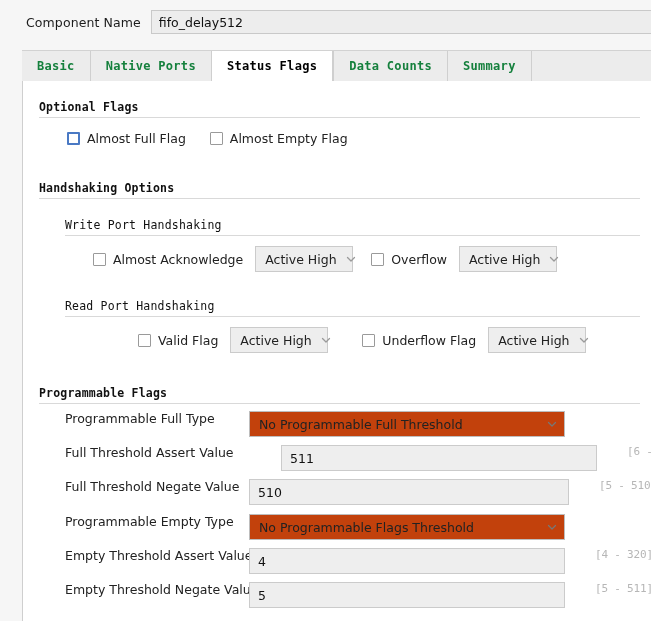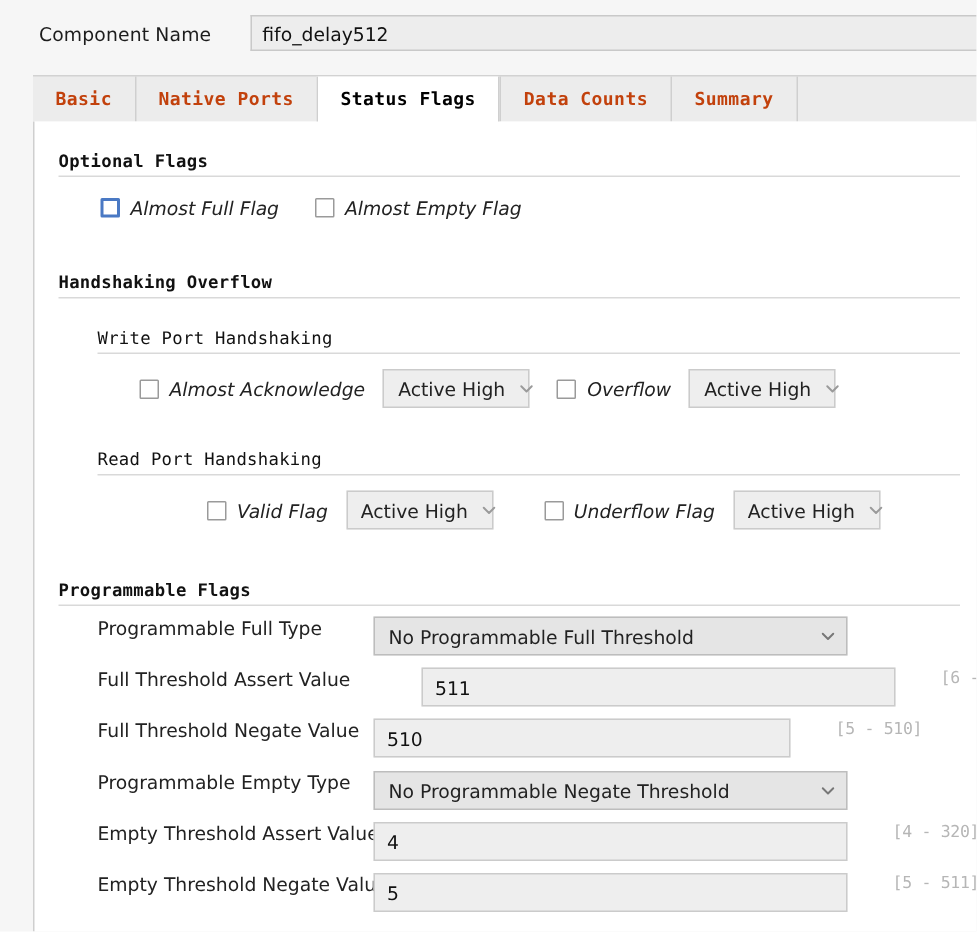--- a/index.html
+++ b/index.html
@@ -27,21 +27,21 @@
     align-items: center;
   }
   .comp-label {
     margin-left: 26px;
     font-size: 12.5px;
     color: #1c1c1c;
     white-space: nowrap;
     letter-spacing: 0.1px;
   }
   .comp-input {
-    margin-left: 26px;
+    margin-left: 10px;
     height: 24px;
     flex: 1 1 auto;
     background: #ededed;
     border: 1px solid #c9c9c9;
     border-right: none;
     display: flex;
     align-items: center;
     padding-left: 7px;
     font-size: 12.5px;
     color: #111;
@@ -59,21 +59,21 @@
     display: flex;
     align-items: stretch;
   }
   .tab {
     display: flex;
     align-items: center;
     padding: 0 15px;
     font-family: "DejaVu Sans Mono", "Liberation Mono", monospace;
     font-size: 12px;
     font-weight: bold;
-    color: #c2410c;
+    color: #15803d;
     border-left: 1px solid #cfcfcf;
     box-sizing: border-box;
     letter-spacing: 0.3px;
     white-space: nowrap;
     cursor: default;
   }
   .tab:first-child { border-left: none; }
   .tab.active {
     background: #ffffff;
     color: #000000;
@@ -144,38 +144,37 @@
   }
   .cb-label {
     font-size: 12.5px;
     color: #222;
     margin-left: 7px;
     white-space: nowrap;
   }
   .cb-row {
     display: flex;
     align-items: center;
-    font-style: italic;
   }
 
   
   .combo {
     height: 26px;
     border: 1px solid #cbcbcb;
     background: #eeeeee;
     box-sizing: border-box;
     display: flex;
     align-items: center;
     padding: 0 6px 0 9px;
     font-size: 12.5px;
     color: #222;
     white-space: nowrap;
   }
   .combo.enabled {
-    background: #e5e5e5;
+    background: #c2410c;
     border: 1px solid #bdbdbd;
   }
   .combo .cv { flex: 1 1 auto; }
   .chev {
     width: 12px; height: 12px;
     flex: none;
     margin-left: 8px;
   }
   .chev svg { display: block; }
 
@@ -243,21 +242,21 @@
         <span class="cb-label">Almost Full Flag</span>
       </div>
       <div class="cb-row" style="margin-left:24px;">
         <span class="cb"></span>
         <span class="cb-label">Almost Empty Flag</span>
       </div>
     </div>
   </div>
 
   <div class="sec" style="top:100px;">
-    <div class="sec-title">Handshaking Overflow</div>
+    <div class="sec-title">Handshaking Options</div>
     <div class="sec-rule" style="width:601px;"></div>
   </div>
 
   <div class="sec" style="left:42px; top:137px;">
     <div class="sub-title">Write Port Handshaking</div>
     <div class="sec-rule" style="width:575px;"></div>
   </div>
 
   <div style="position:absolute; left:70px; top:165px; display:flex; align-items:center;">
     <div class="cb-row">
@@ -336,28 +335,28 @@
   </div>
 
   <div class="frow" style="position:absolute; left:42px; top:364px;">
     <span class="flabel">Full Threshold Assert Value</span>
     <div class="tfield" style="width:316px;margin-left:32px;">511</div>
     <span class="range">[6 - 511]</span>
   </div>
 
   <div class="frow" style="position:absolute; left:42px; top:398px;">
     <span class="flabel">Full Threshold Negate Value</span>
-    <div class="tfield" style="width:278px;">510</div>
+    <div class="tfield" style="width:320px;">510</div>
     <span class="range">[5 - 510]</span>
   </div>
 
   <div class="frow" style="position:absolute; left:42px; top:433px;">
     <span class="flabel">Programmable Empty Type</span>
     <div class="combo enabled" style="width:316px;">
-      <span class="cv">No Programmable Negate Threshold</span>
+      <span class="cv">No Programmable Flags Threshold</span>
       <span class="chev">
         <svg width="12" height="12" viewBox="0 0 12 12">
             <path d="M2.5 4.5 L6 8 L9.5 4.5" fill="none" stroke="#777" stroke-width="1.3" stroke-linecap="round" stroke-linejoin="round"></path>
           </svg>
       </span>
     </div>
   </div>
 
   <div class="frow" style="position:absolute; left:42px; top:467px;">
     <span class="flabel">Empty Threshold Assert Value</span>

